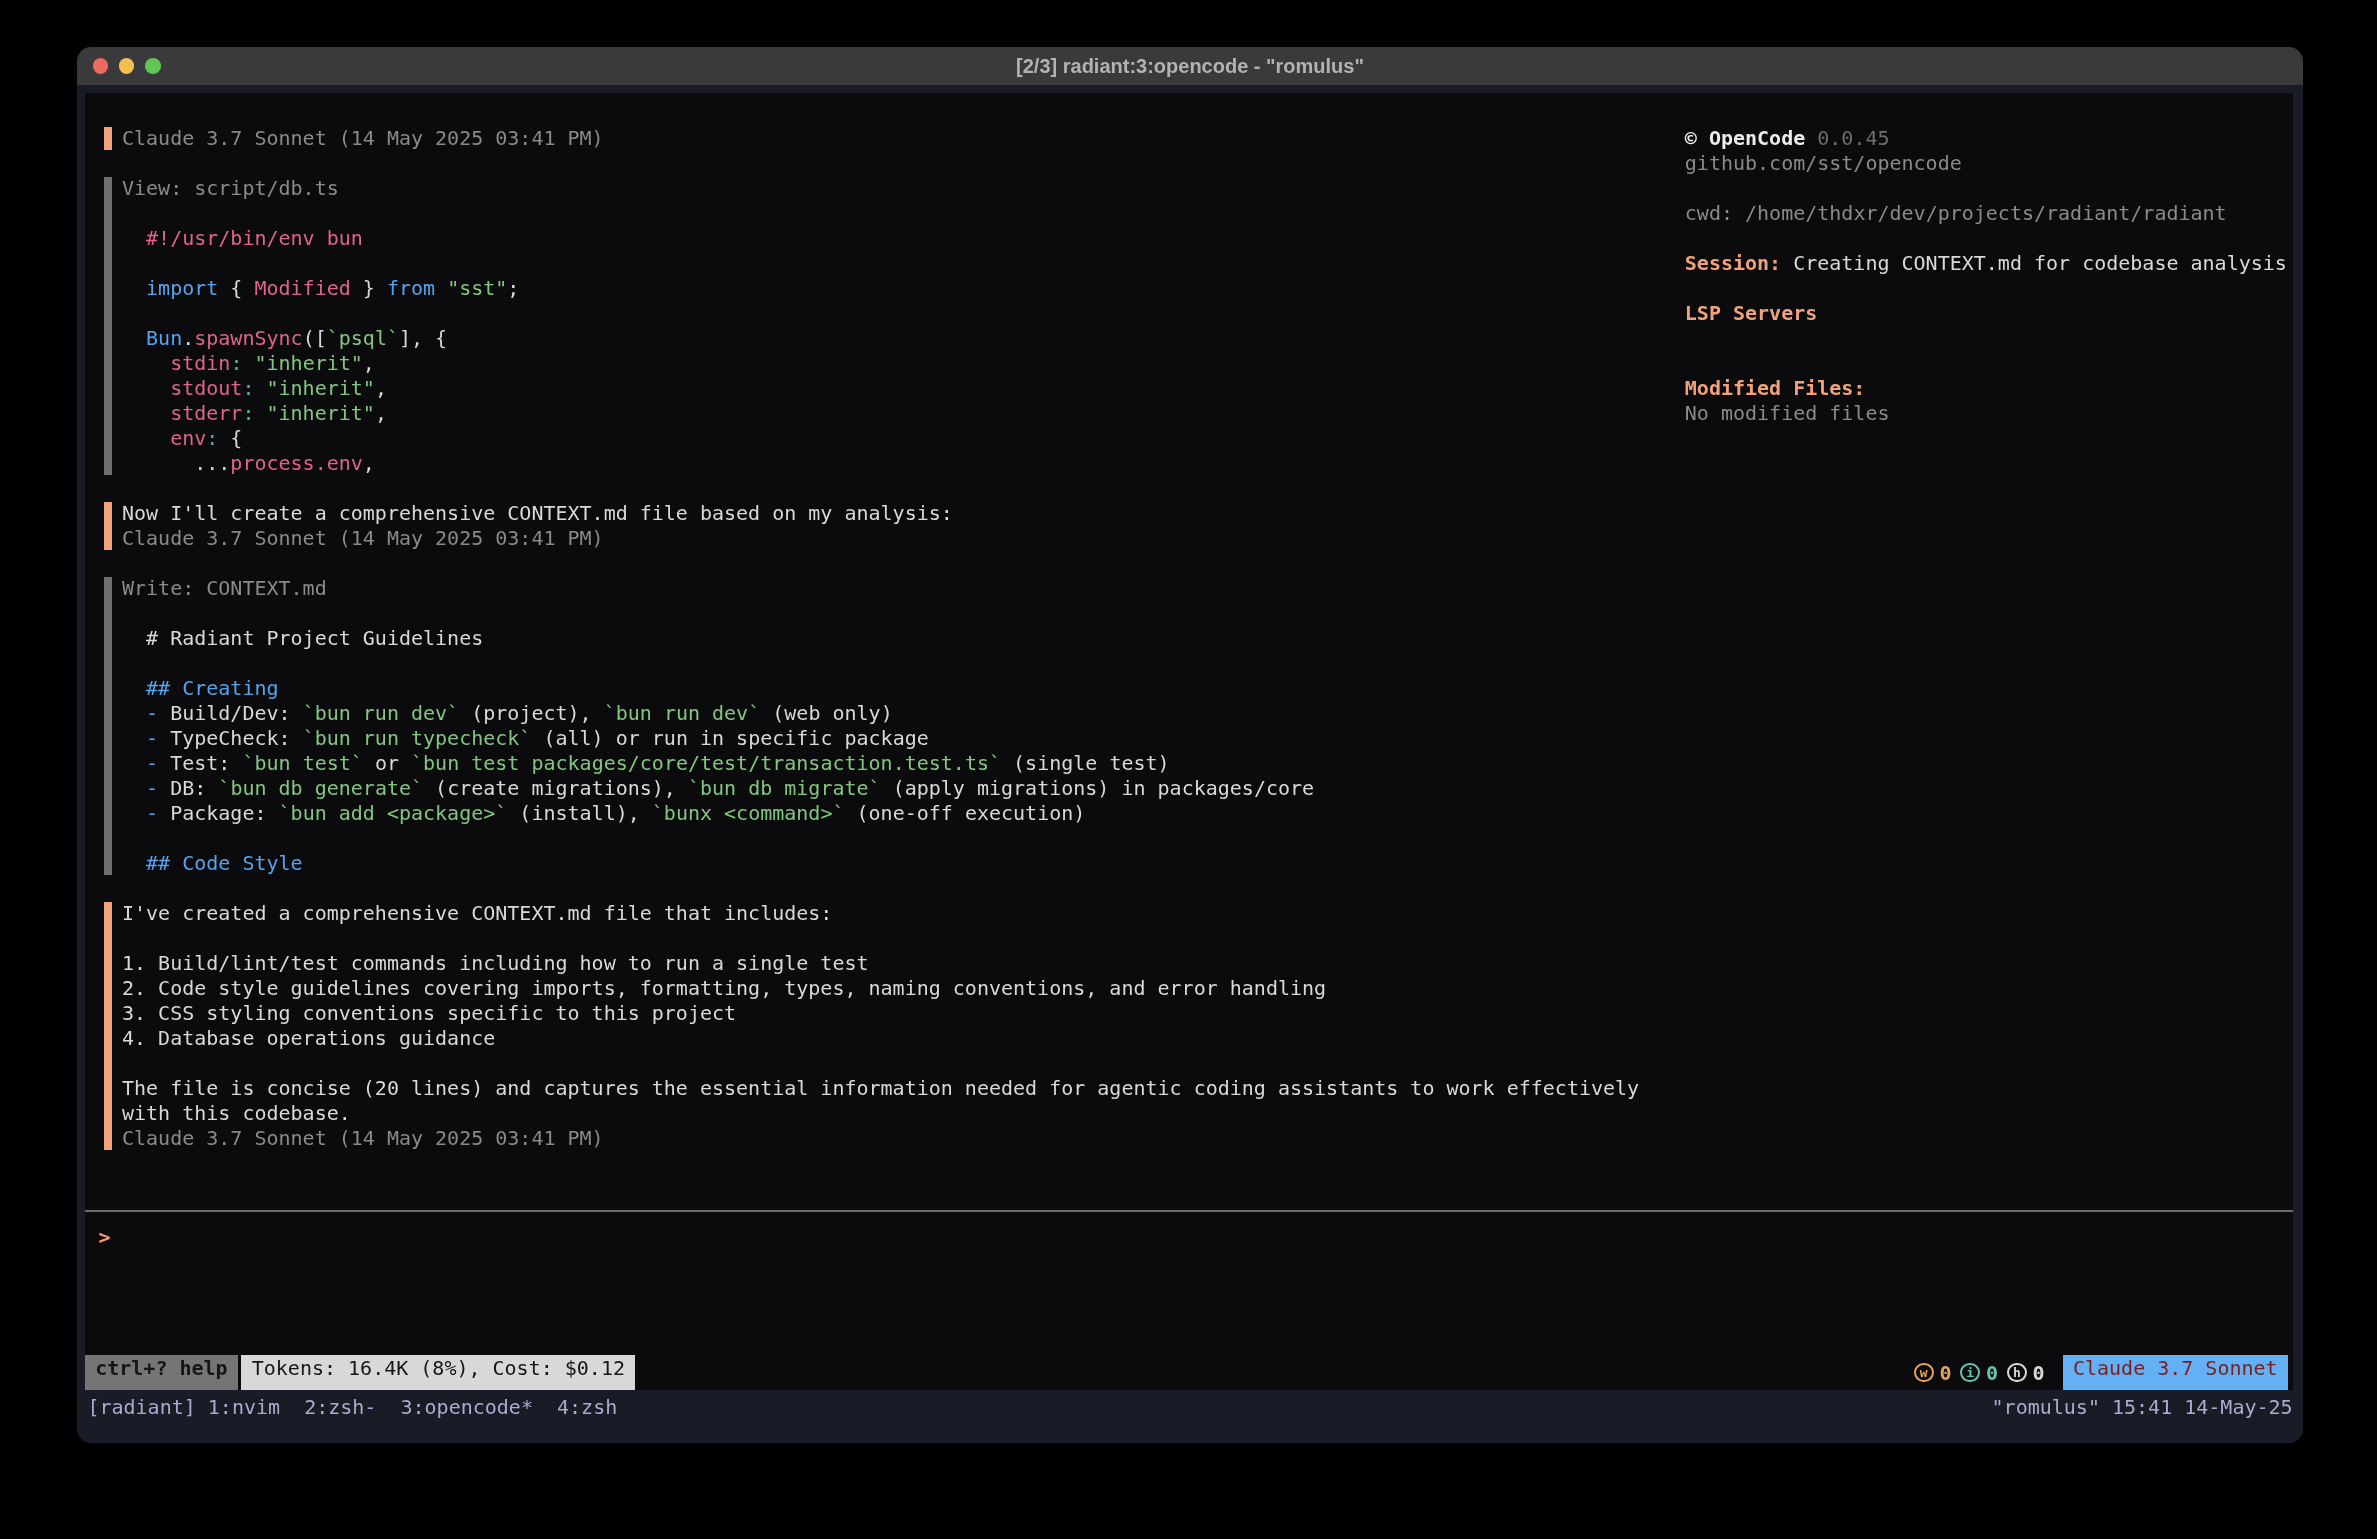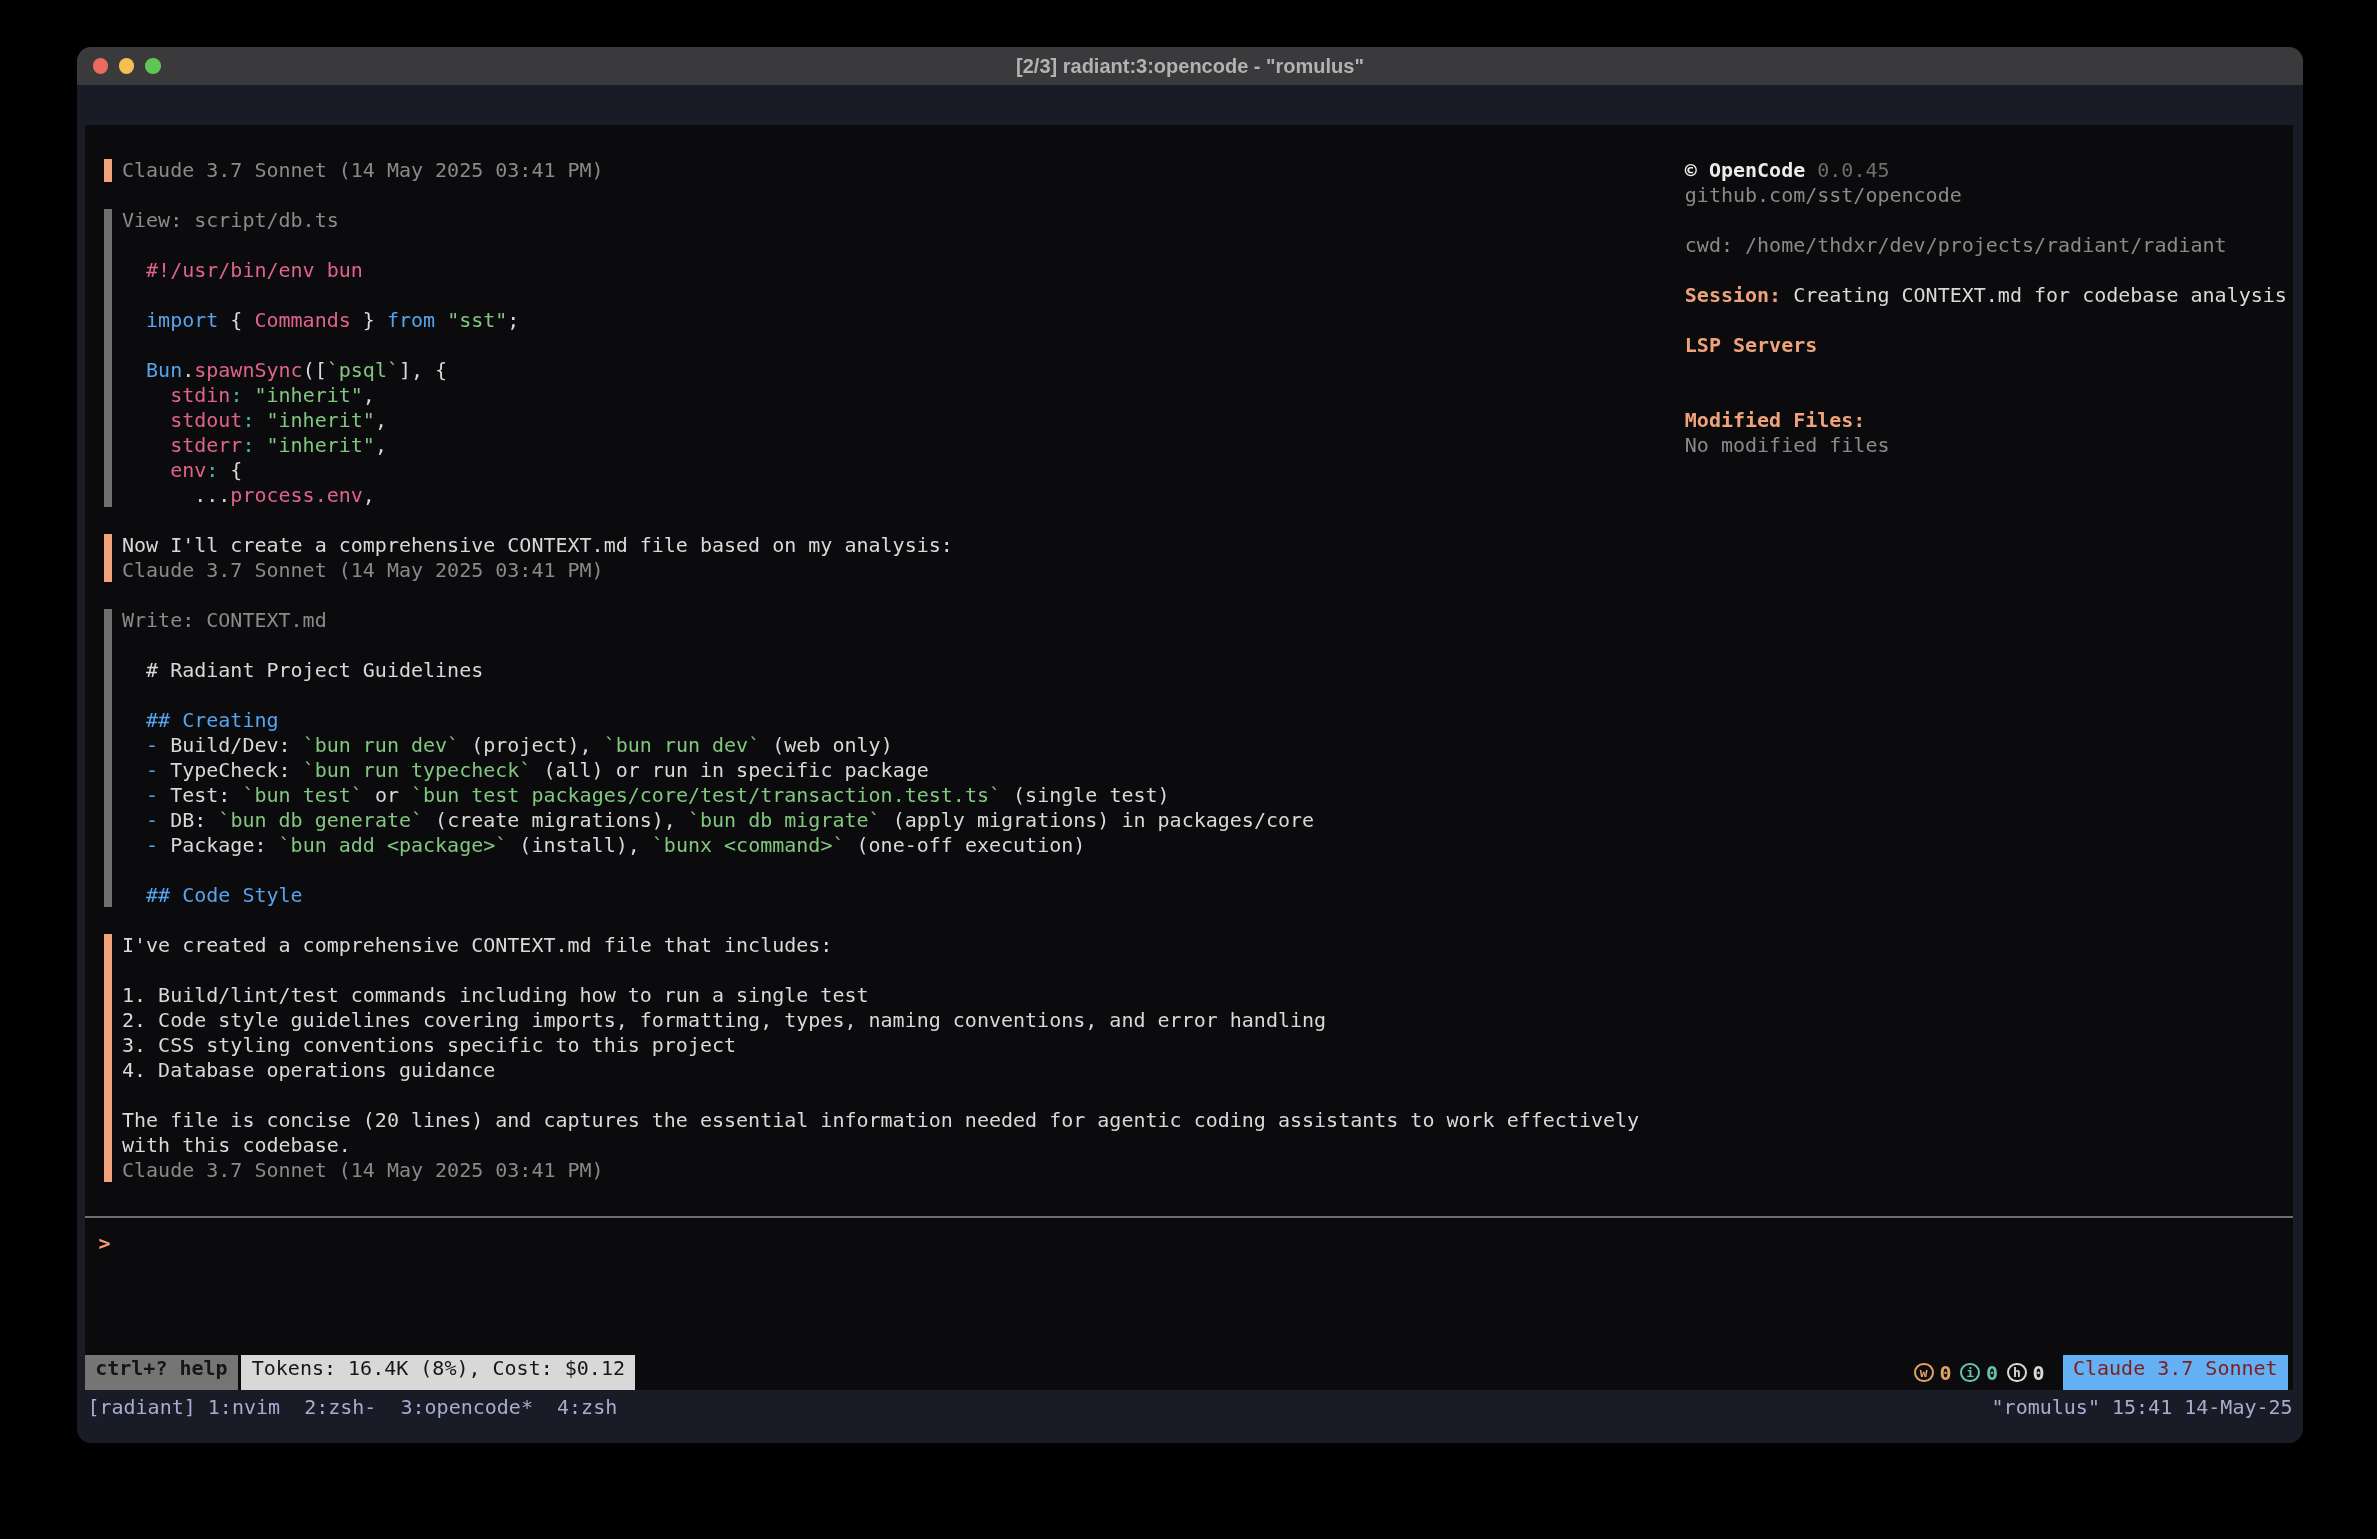--- a/index.html
+++ b/index.html
@@ -12,21 +12,21 @@
   body{width:2377px;height:1540px;background:#000;position:relative;
        font-family:"DejaVu Sans Mono",monospace;overflow:hidden;}
   .window{position:absolute;left:77px;top:47px;width:2226px;height:1396px;
           border-radius:14.4px;overflow:hidden;background:var(--navy);
           box-shadow:0 19.6px 59px rgba(0,0,0,.85);}
   .titlebar{height:38px;background:#3a3a3c;position:relative;
             display:flex;align-items:center;justify-content:center;}
   .traffic{position:absolute;left:15.7px;top:0;height:100%;display:flex;align-items:center;gap:10.4px;}
   .light{width:15.7px;height:15.7px;border-radius:50%;}
   .title{font-family:"Liberation Sans",sans-serif;font-weight:700;font-size:20px;color:#b2b2b2;}
-  .terminal{position:absolute;top:38px;left:0;right:0;bottom:0;background:var(--navy);margin-top:32px;}
+  .terminal{position:absolute;top:38px;left:0;right:0;bottom:0;background:var(--navy);}
   .tui{position:absolute;top:7.8px;left:7.8px;right:9.8px;bottom:53px;background:var(--tui);
        display:flex;flex-direction:column;font-size:20px;color:var(--fg);}
   .chat{padding:33px 0 0 19.6px;}
   .line{height:25px;line-height:25px;white-space:pre;}
   .block{position:relative;padding-left:17.6px;margin-bottom:25px;}
   .block::before{content:"";position:absolute;left:0;top:1.3px;bottom:1.3px;width:7.8px;}
   .block.orange::before{background:var(--orange);}
   .block.gray::before{background:var(--barGray);}
   .fg{color:var(--fg);} .dim{color:var(--dim);} .pink{color:var(--pink);}
   .blue{color:var(--blue);} .green{color:var(--green);} .teal{color:var(--teal);}
@@ -74,21 +74,21 @@
 
       <div class="chat">
           <div class="block orange">
             <div class="line"><span class="dim">Claude 3.7 Sonnet (14 May 2025 03:41 PM)</span></div>
           </div>
           <div class="block gray">
             <div class="line"><span class="dim">View: script/db.ts</span></div>
             <div class="line">&nbsp;</div>
             <div class="line"><span class="fg">  </span><span class="pink">#!/usr/bin/env bun</span></div>
             <div class="line">&nbsp;</div>
-            <div class="line"><span class="fg">  </span><span class="blue">import</span><span class="fg"> { </span><span class="pink">Commands</span><span class="fg"> } </span><span class="blue">from</span><span class="fg"> </span><span class="green">"sst"</span><span class="fg">;</span></div>
+            <div class="line"><span class="fg">  </span><span class="blue">import</span><span class="fg"> { </span><span class="pink">Modified</span><span class="fg"> } </span><span class="blue">from</span><span class="fg"> </span><span class="green">"sst"</span><span class="fg">;</span></div>
             <div class="line">&nbsp;</div>
             <div class="line"><span class="fg">  </span><span class="blue">Bun</span><span class="fg">.</span><span class="pink">spawnSync</span><span class="fg">([</span><span class="green">`psql`</span><span class="fg">], {</span></div>
             <div class="line"><span class="fg">    </span><span class="pink">stdin</span><span class="teal">:</span><span class="fg"> </span><span class="green">"inherit"</span><span class="fg">,</span></div>
             <div class="line"><span class="fg">    </span><span class="pink">stdout</span><span class="teal">:</span><span class="fg"> </span><span class="green">"inherit"</span><span class="fg">,</span></div>
             <div class="line"><span class="fg">    </span><span class="pink">stderr</span><span class="teal">:</span><span class="fg"> </span><span class="green">"inherit"</span><span class="fg">,</span></div>
             <div class="line"><span class="fg">    </span><span class="pink">env</span><span class="teal">:</span><span class="fg"> {</span></div>
             <div class="line"><span class="fg">      ...</span><span class="pink">process.env</span><span class="fg">,</span></div>
           </div>
           <div class="block orange">
             <div class="line"><span class="fg">Now I'll create a comprehensive CONTEXT.md file based on my analysis:</span></div>

